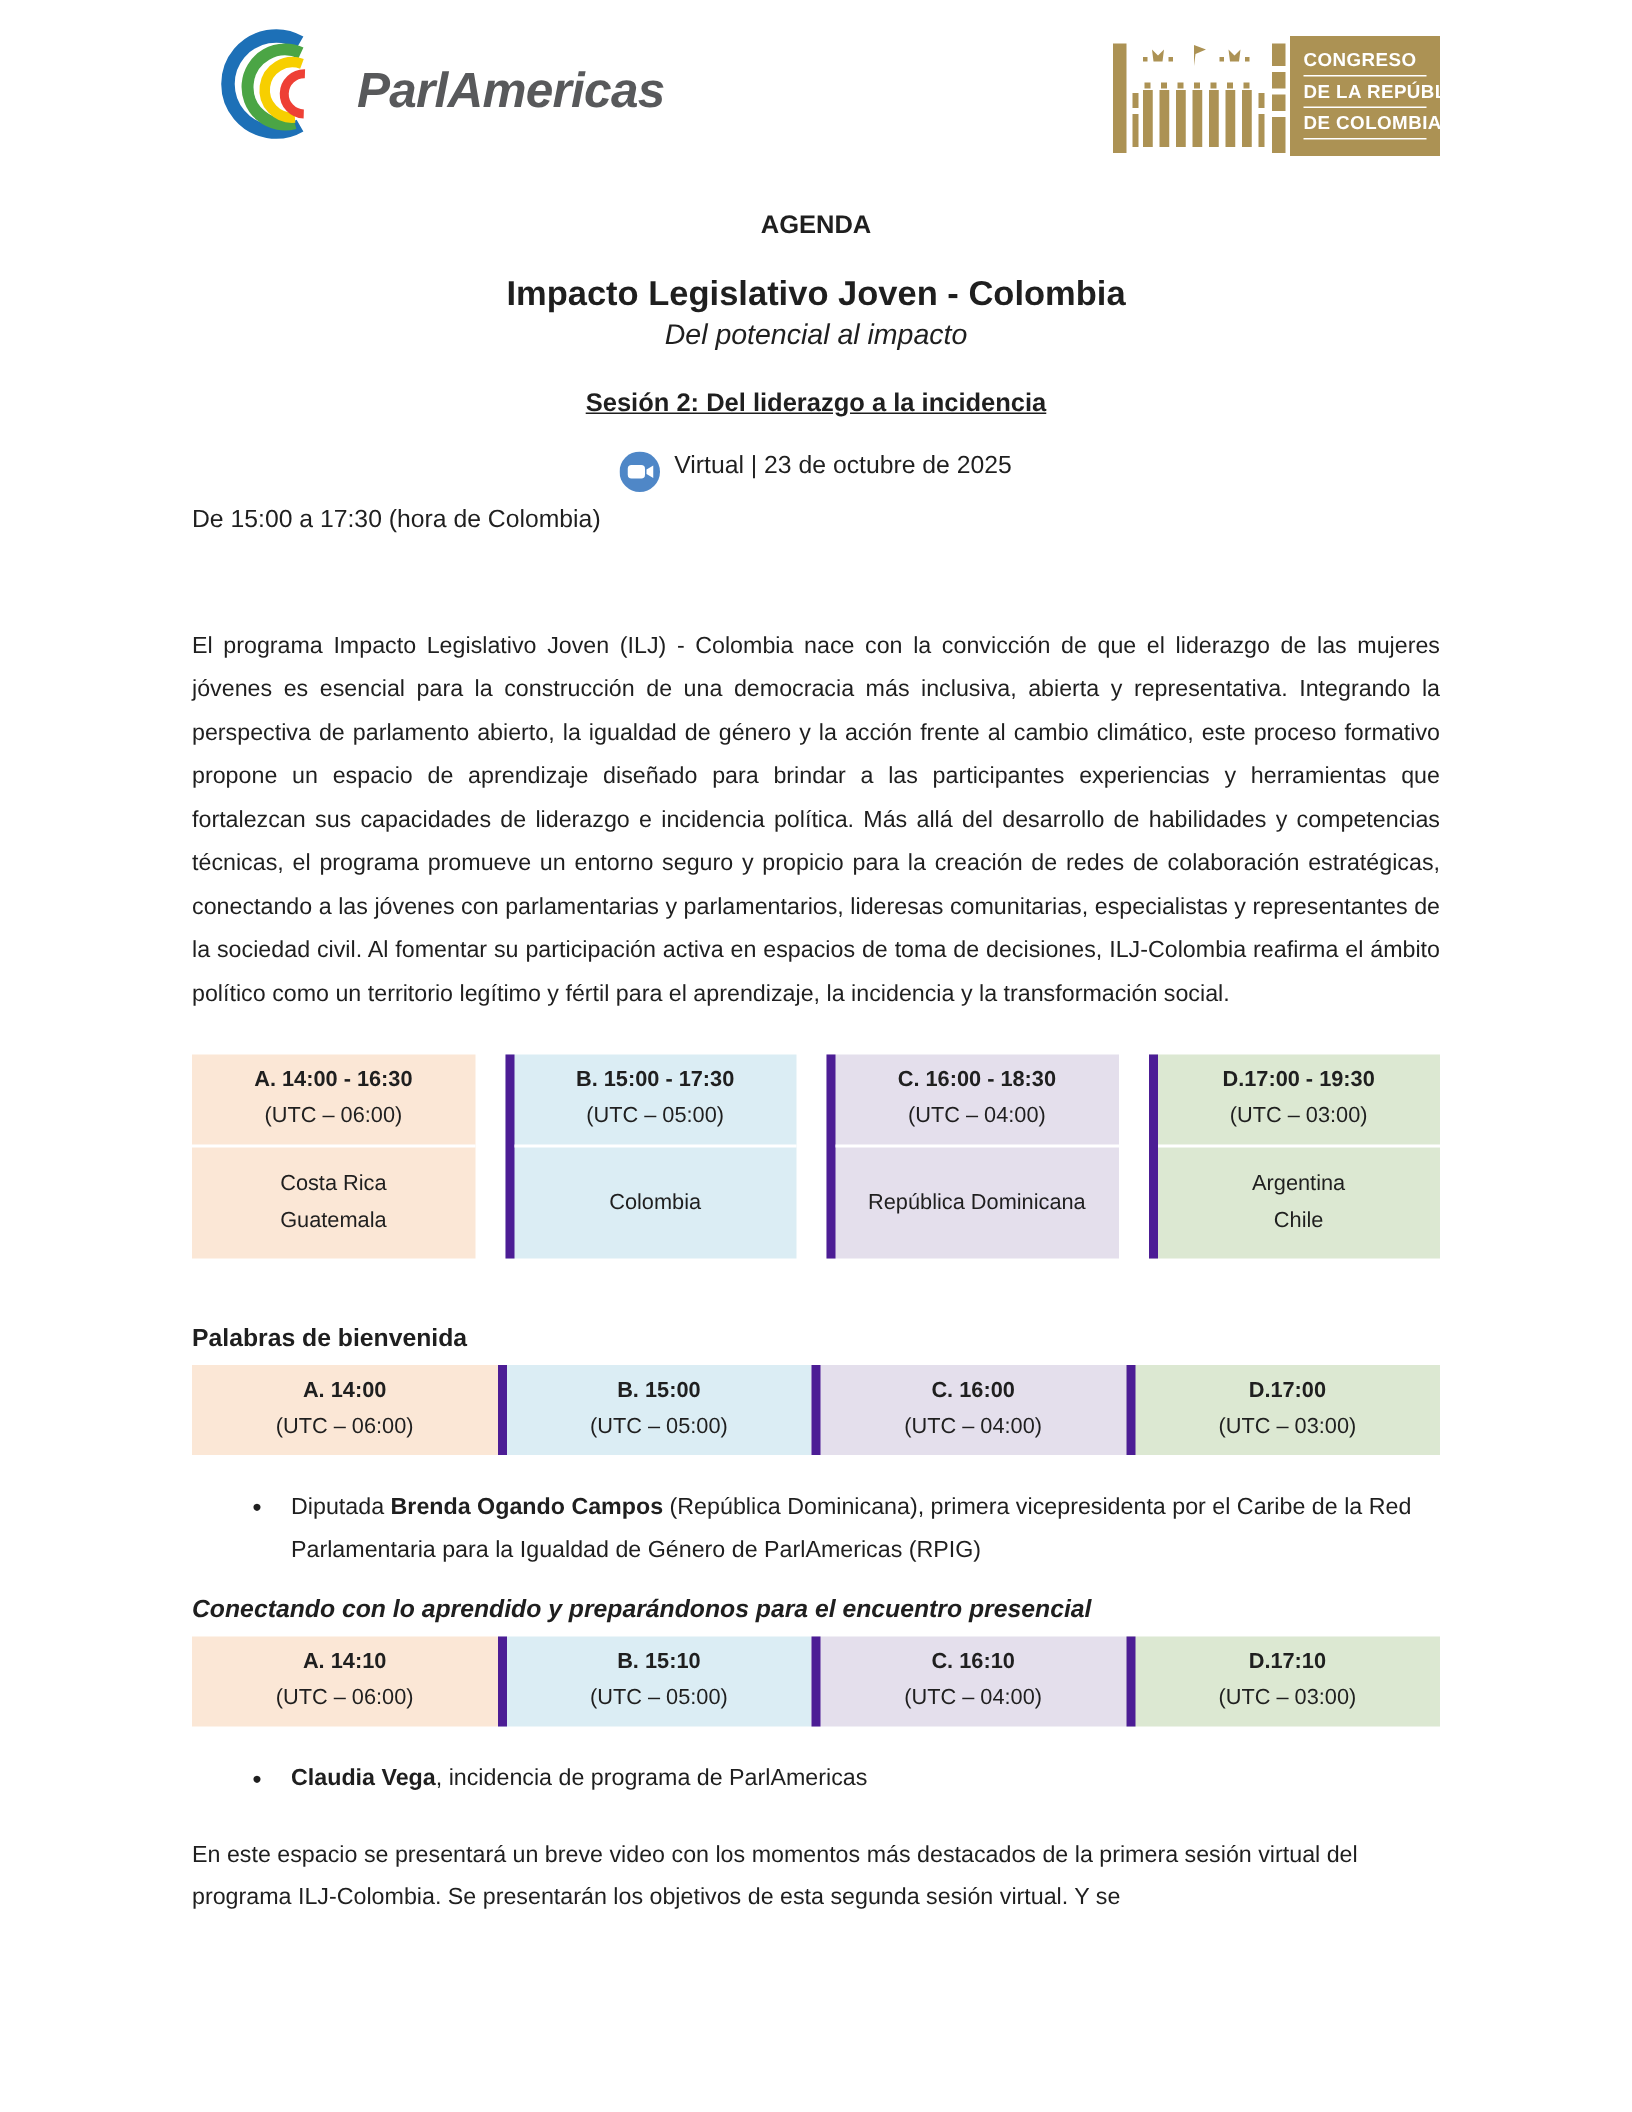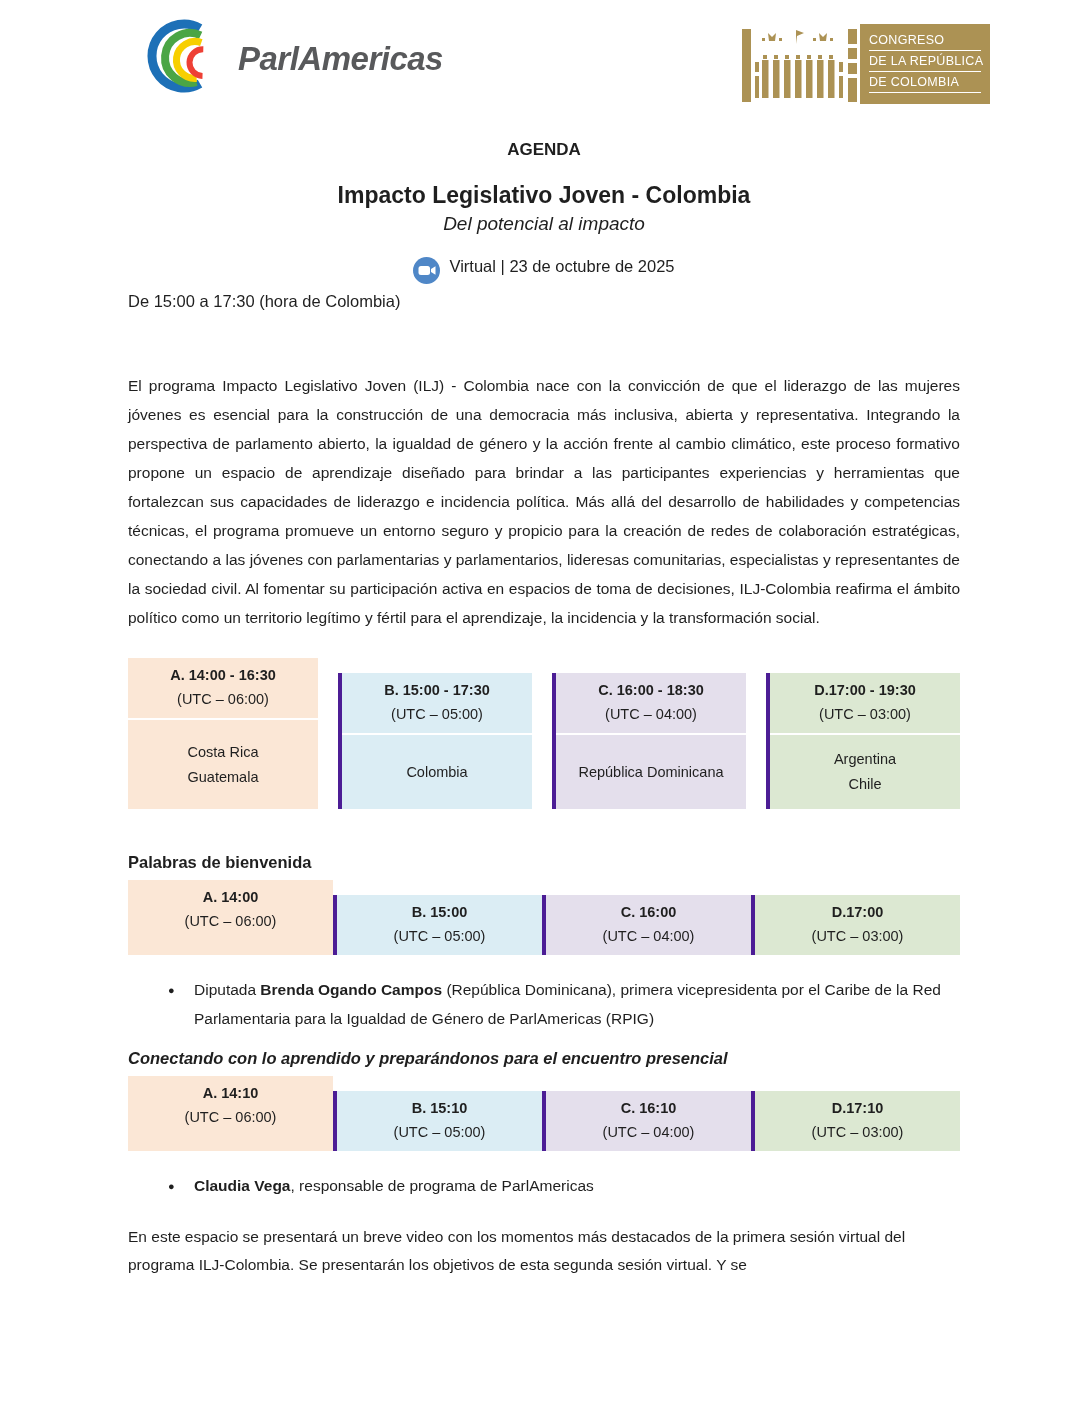--- a/index.html
+++ b/index.html
@@ -17,23 +17,23 @@
   
   .logo-row { position: relative; height: 112px; }
   .parl-logo { position: absolute; left: 144px; top: 16px; display: flex; align-items: center; }
   .parl-text {
     font-size: 33px; font-weight: bold; font-style: italic;
     color: #58595b; margin-left: 2px; letter-spacing: -0.5px;
   }
   .congreso-logo { position: absolute; left: 742px; top: 24px; display: flex; align-items: flex-start; }
   .congreso-box {
     background: #ac9254; color: #ffffff;
-    width: 130px; height: 80px; margin-left: 2px;
+    width: 100px; height: 80px; margin-left: 2px;
     padding: 9px 9px 0 9px;
-    font-size: 12.5px; line-height: 14px; letter-spacing: 0.3px;
+    font-size: 12.5px; line-height: 14px; letter-spacing: 0.3px; font-weight: bold;
   }
   .congreso-box .cline {
     display: block; border-bottom: 1px solid #ffffff;
     padding-bottom: 3px; margin-bottom: 3px; white-space: nowrap;
   }
 
   
   .agenda   { text-align: center; font-weight: bold; font-size: 17px; margin-top: 28px; }
   .title    { text-align: center; font-weight: bold; font-size: 23px; margin-top: 22px; }
   .subtitle { text-align: center; font-style: italic; font-size: 19px; margin-top: 4px; }
@@ -51,21 +51,21 @@
   }
   .closing {
     margin-top: 22px; font-size: 15.5px; line-height: 28px; text-align: left;
   }
 
   
   .tz-table, .times-table { display: flex; width: 100%; }
   .tz-table { margin-top: 26px; gap: 20px; }
   .times-table { margin-top: 8px; }
   .tz-col { flex: 1; display: flex; flex-direction: column; }
-  .tz-col + .tz-col { border-left: 4px solid #4c1d95; margin-top: 15px; }
+  .tz-col + .tz-col { border-left: 6px solid #4c1d95; }
   .cell-head { text-align: center; padding: 5px 4px 7px 4px; border-bottom: 2px solid #ffffff; }
   .times-table .cell-head { border-bottom: none; }
   .cell-time { font-weight: bold; font-size: 14.5px; line-height: 24px; }
   .cell-utc  { font-size: 14.5px; line-height: 24px; }
   .cell-body {
     flex: 1; display: flex; flex-direction: column; justify-content: center;
     text-align: center; font-size: 14.5px; line-height: 25px;
     padding: 12px 4px; white-space: pre-line; min-height: 74px;
   }
   .col-a { background: #fbe7d6; }
@@ -147,20 +147,21 @@
         <span class="cline">DE COLOMBIA</span>
       </div>
     </div>
   </div>
 
   <div class="content">
 
     <div class="agenda">AGENDA</div>
     <div class="title">Impacto Legislativo Joven - Colombia</div>
     <div class="subtitle">Del potencial al impacto</div>
+    <div class="session">Sesión 2: Del liderazgo a la incidencia</div>
 
     <div class="virtual-line">
       <span>
         <svg width="27" height="27" viewBox="0 0 27 27">
           <circle cx="13.5" cy="13.5" r="13.5" fill="#4f87c7"></circle>
           <rect x="5.5" y="9" width="11.5" height="9" rx="2.5" fill="#ffffff"></rect>
           <path d="M18 12 L22.5 9.3 L22.5 17.7 L18 15 Z" fill="#ffffff"></path>
         </svg>
       </span>
       <span>Virtual | 23 de octubre de 2025</span>
@@ -261,20 +262,20 @@
         <div class="cell-head">
           <div class="cell-time">D.17:10</div>
           <div class="cell-utc">(UTC – 03:00)</div>
         </div>
       </div>
     </div>
 
     <div class="bullet-item">
       <span class="bullet-dot"></span>
       <div class="bullet-text">
-        <span></span><strong>Claudia Vega</strong><span>, responsable de programa de ParlAmericas</span>
+        <span></span><strong>Claudia Vega</strong><span>, incidencia de programa de ParlAmericas</span>
       </div>
     </div>
 
     <p class="closing">En este espacio se presentará un breve video con los momentos más destacados de la primera sesión virtual del programa ILJ-Colombia. Se presentarán los objetivos de esta segunda sesión virtual. Y se</p>
 
   </div>
 </div>
 
 </body></html>

